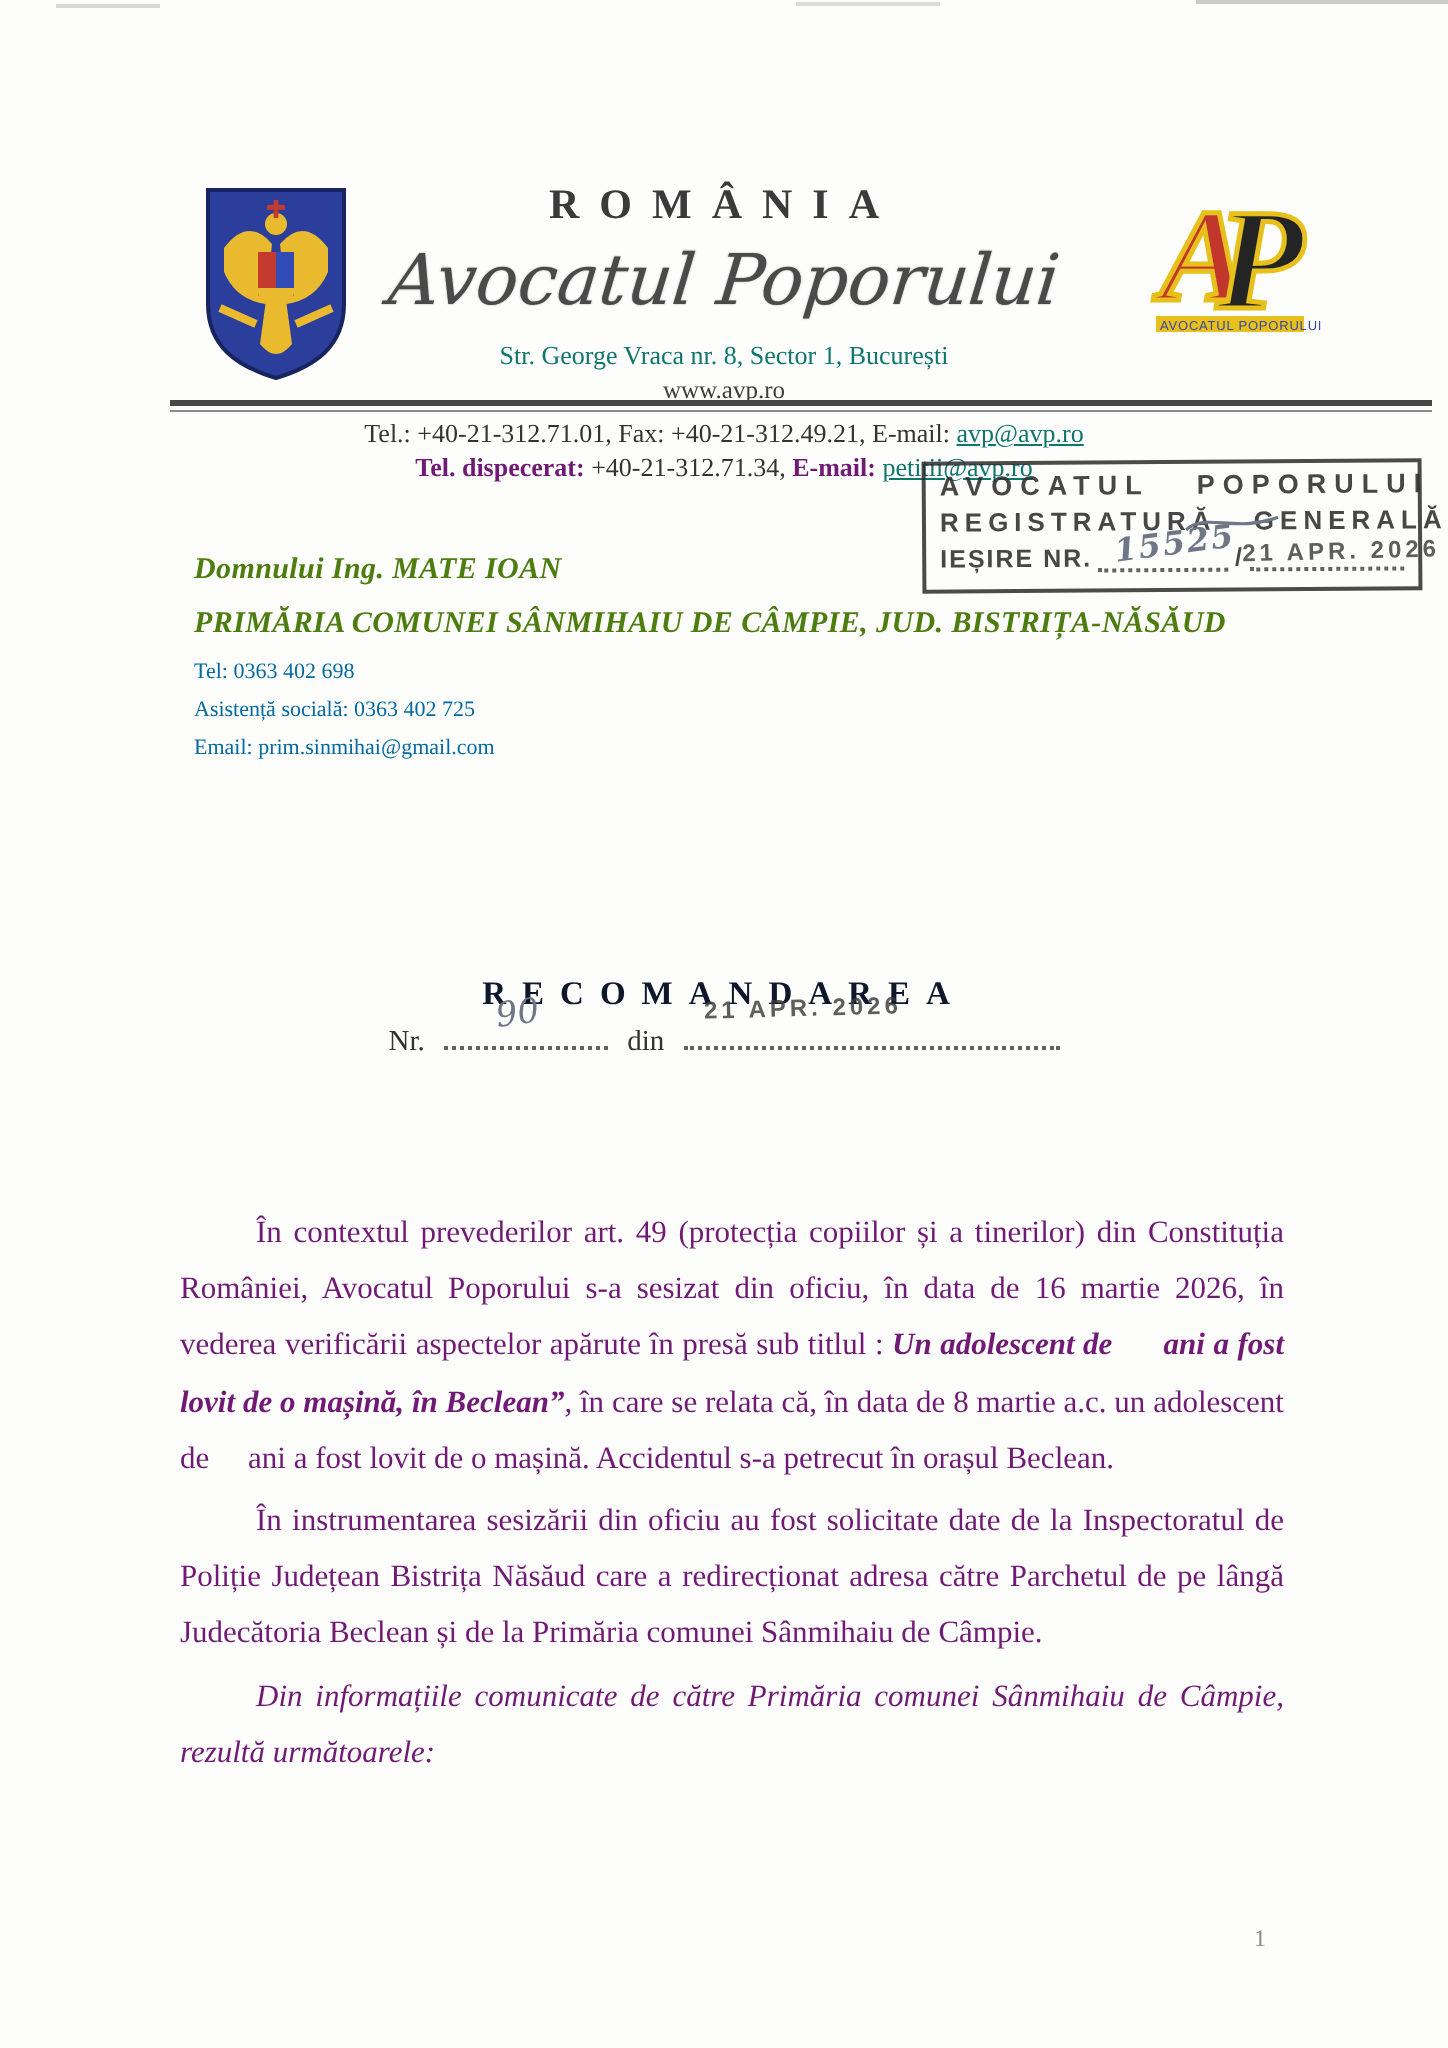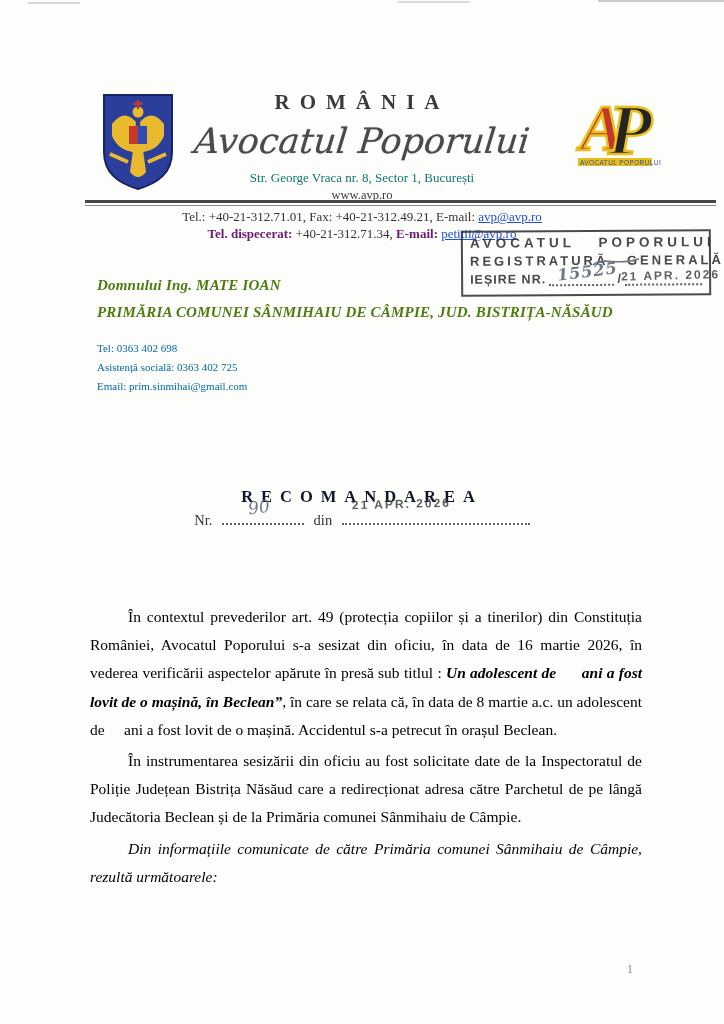--- a/index.html
+++ b/index.html
@@ -32,21 +32,21 @@
   }
   .addr-line{font-size:13px;margin-top:9px;color:#0f766e;}
   .site-line{font-size:12.5px;margin-top:2px;color:#3d3d3d;}
 
   .rule{position:absolute;top:200px;left:85px;width:631px;height:2px;
         border-top:3px solid #474747;border-bottom:1px solid #8a8a8a;}
 
   .contact{position:absolute;top:208px;left:0;right:0;text-align:center;
            font-size:13px;line-height:17px;color:#333;}
   .contact b{color:#701a75;}
-  .link{text-decoration:underline;cursor:pointer;color:#1d4ed8;}
+  .link{text-decoration:underline;cursor:pointer;color:#0f766e;}
 
   
   .stamp{
     position:absolute;left:461px;top:230px;width:250px;height:66px;
     border:2px solid rgba(44,44,44,.85);
     transform:rotate(-.4deg);
     padding:3px 7px 2px 7px;box-sizing:border-box;
     font-family:"Liberation Sans", sans-serif;
     color:rgba(45,45,45,.88);
   }
@@ -65,39 +65,39 @@
     color:rgba(58,58,58,.82);letter-spacing:2px;font-size:12px;white-space:nowrap;
   }
   .stamp-date{position:absolute;left:-4px;top:-3px;transform:rotate(-1deg);}
   .squiggle{position:absolute;left:128px;top:22px;}
 
   
   .addressee{position:absolute;left:97px;top:277px;}
   .addr-strong{font-weight:bold;font-style:italic;font-size:15px;color:#4d7c0f;letter-spacing:.2px;}
   .addr-strong.r1{margin-bottom:10px;}
   .addr-strong.r2{margin-bottom:9px;}
-  .addr-strong.r3{margin-bottom:18px;}
+  .addr-strong.r3{margin-bottom:6px;}
   .addr-plain{font-size:11px;line-height:19px;color:#0369a1;}
 
   
   .rec-block{position:absolute;left:0;right:0;top:487px;text-align:center;}
   .rec-title{font-size:16.5px;font-weight:bold;letter-spacing:8px;color:#0f172a;}
   .rec-nr-line{margin-top:3px;font-size:14.5px;color:#333;}
   .rec-dots{display:inline-block;width:82px;border-bottom:2px dotted rgba(60,60,60,.8);position:relative;height:13px;margin:0 6px;}
   .rec-dots2{display:inline-block;width:188px;border-bottom:2px dotted rgba(60,60,60,.8);position:relative;height:13px;margin-left:6px;}
   .rec-number{position:absolute;left:26px;top:-13px;font-size:17px;transform:rotate(-8deg);}
   .rec-date{position:absolute;left:10px;top:-13px;transform:rotate(-1.5deg);}
   .rec-subtitle{
     position:absolute;left:80px;right:80px;top:543px;text-align:center;
     font-weight:bold;font-size:15px;line-height:2.1;color:#383838;
   }
 
   
   .body-text{position:absolute;left:90px;width:552px;top:603px;
-             font-size:15.5px;line-height:1.82;text-align:justify;color:#000000;}
+             font-size:15.5px;line-height:1.82;text-align:justify;color:#701a75;}
   .body-text p{margin:0;text-indent:38px;}
   .body-text p + p{margin-top:3px;}
   .bi{font-weight:bold;font-style:italic;}
   .ital{font-style:italic;}
 
   .page-number{position:absolute;left:627px;top:962px;font-size:12px;color:#8c8c8c;}
 </style>
 </head>
 <body>
 

